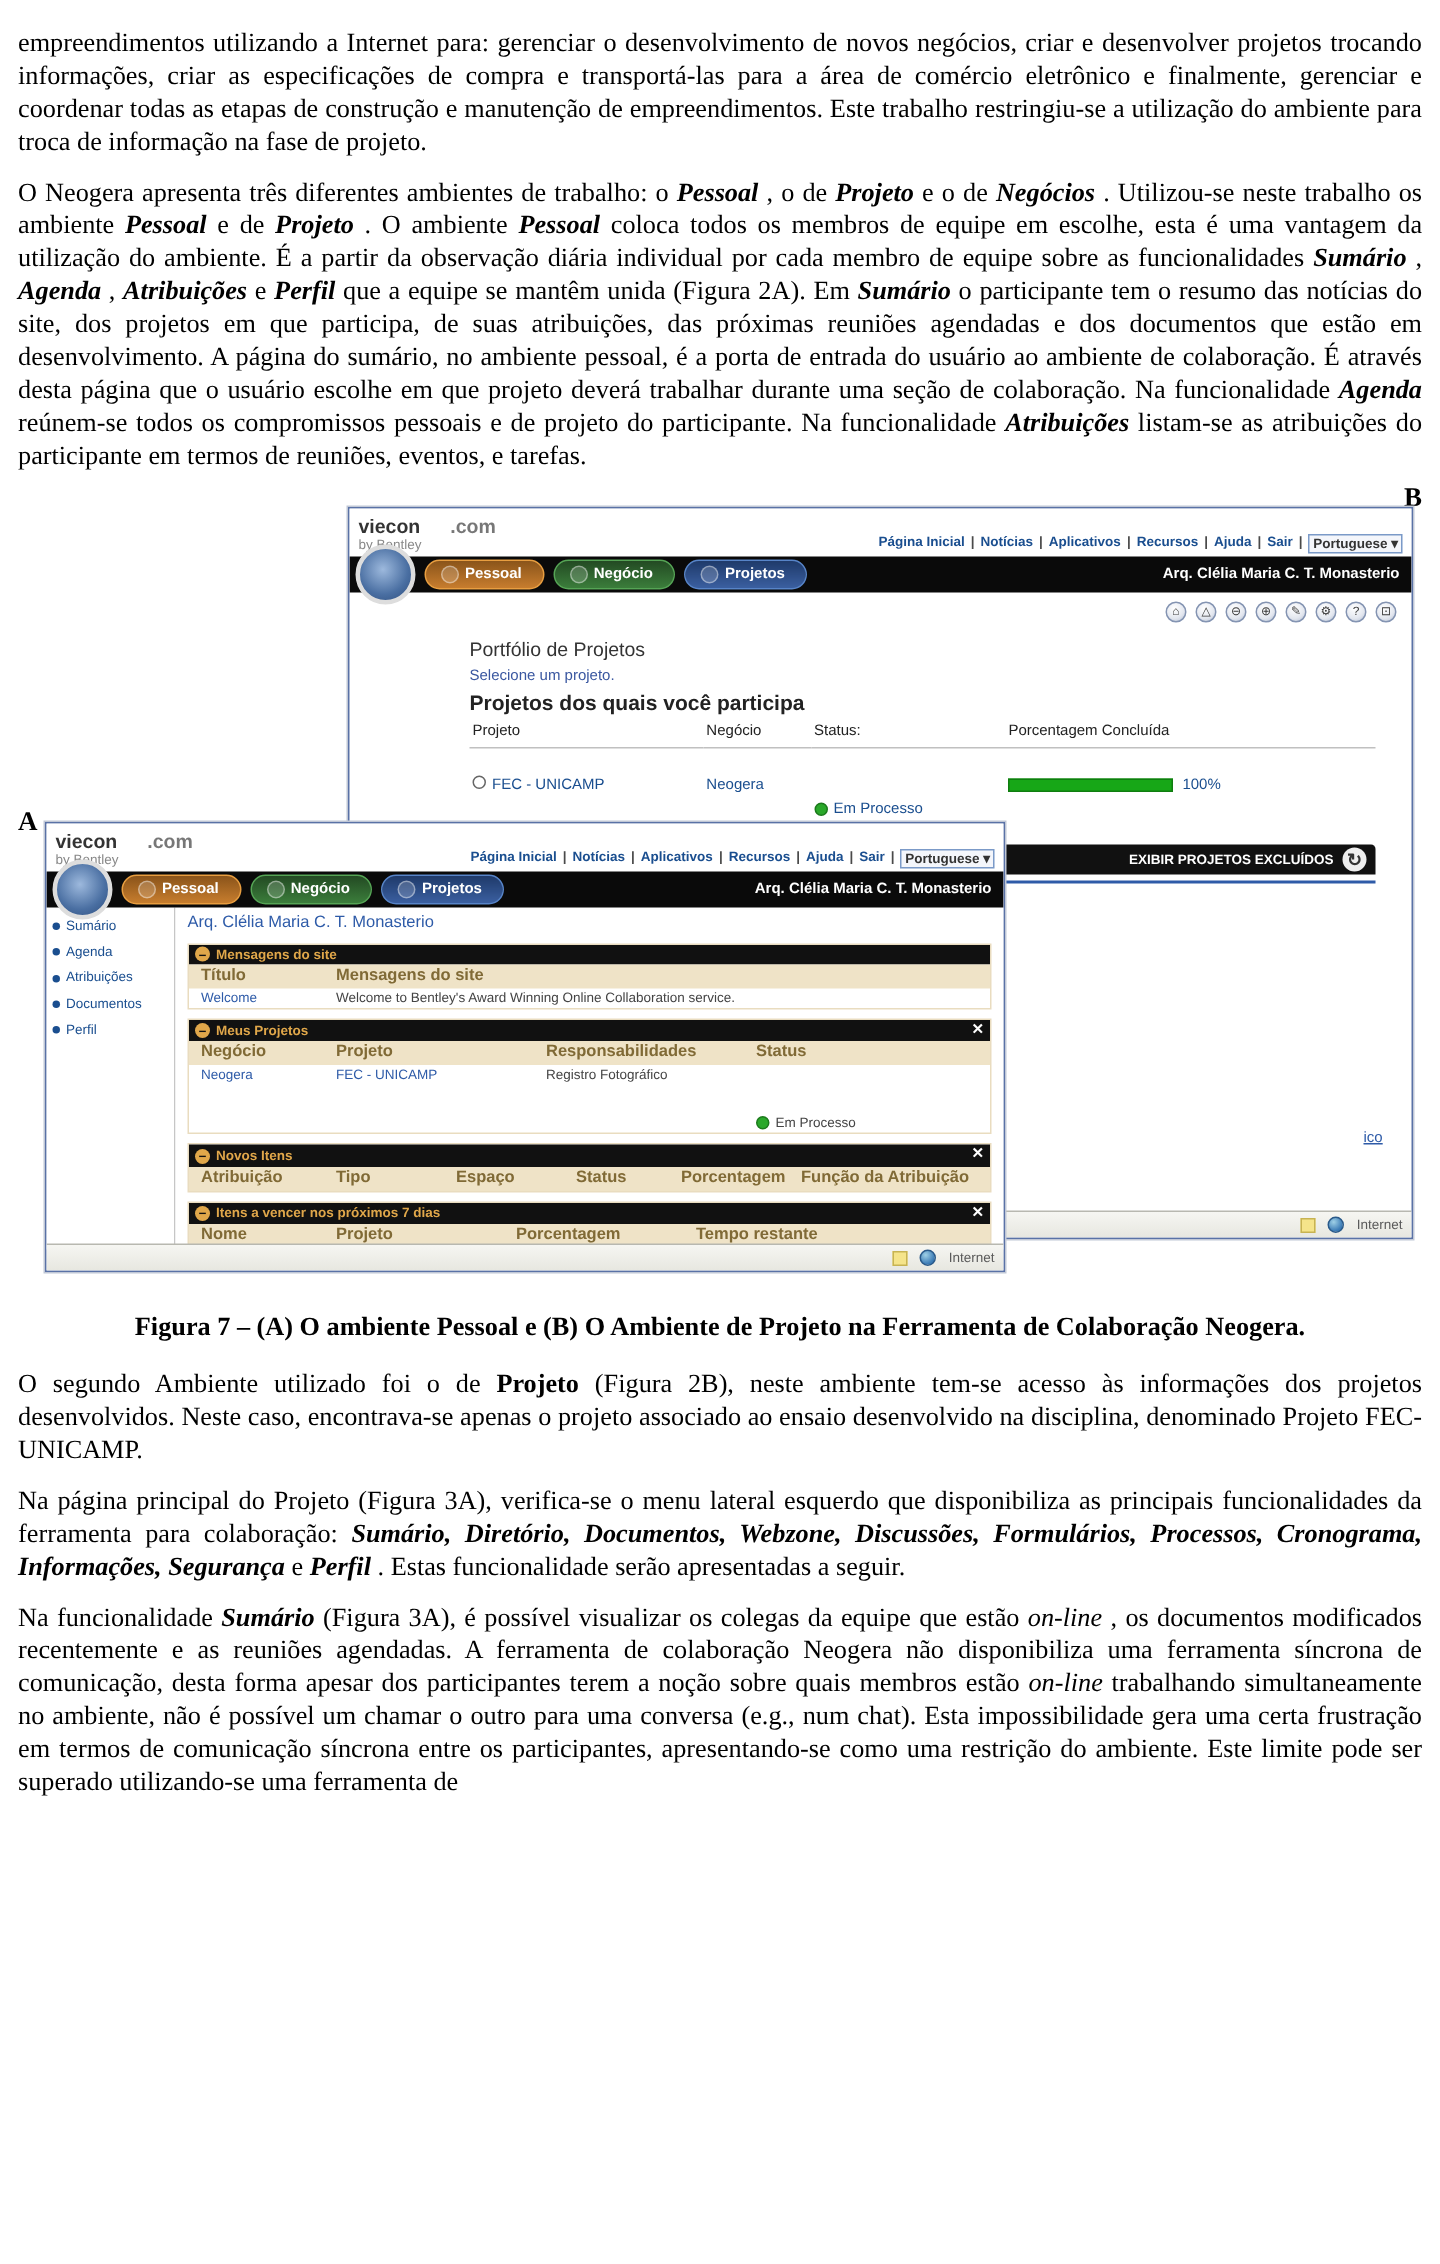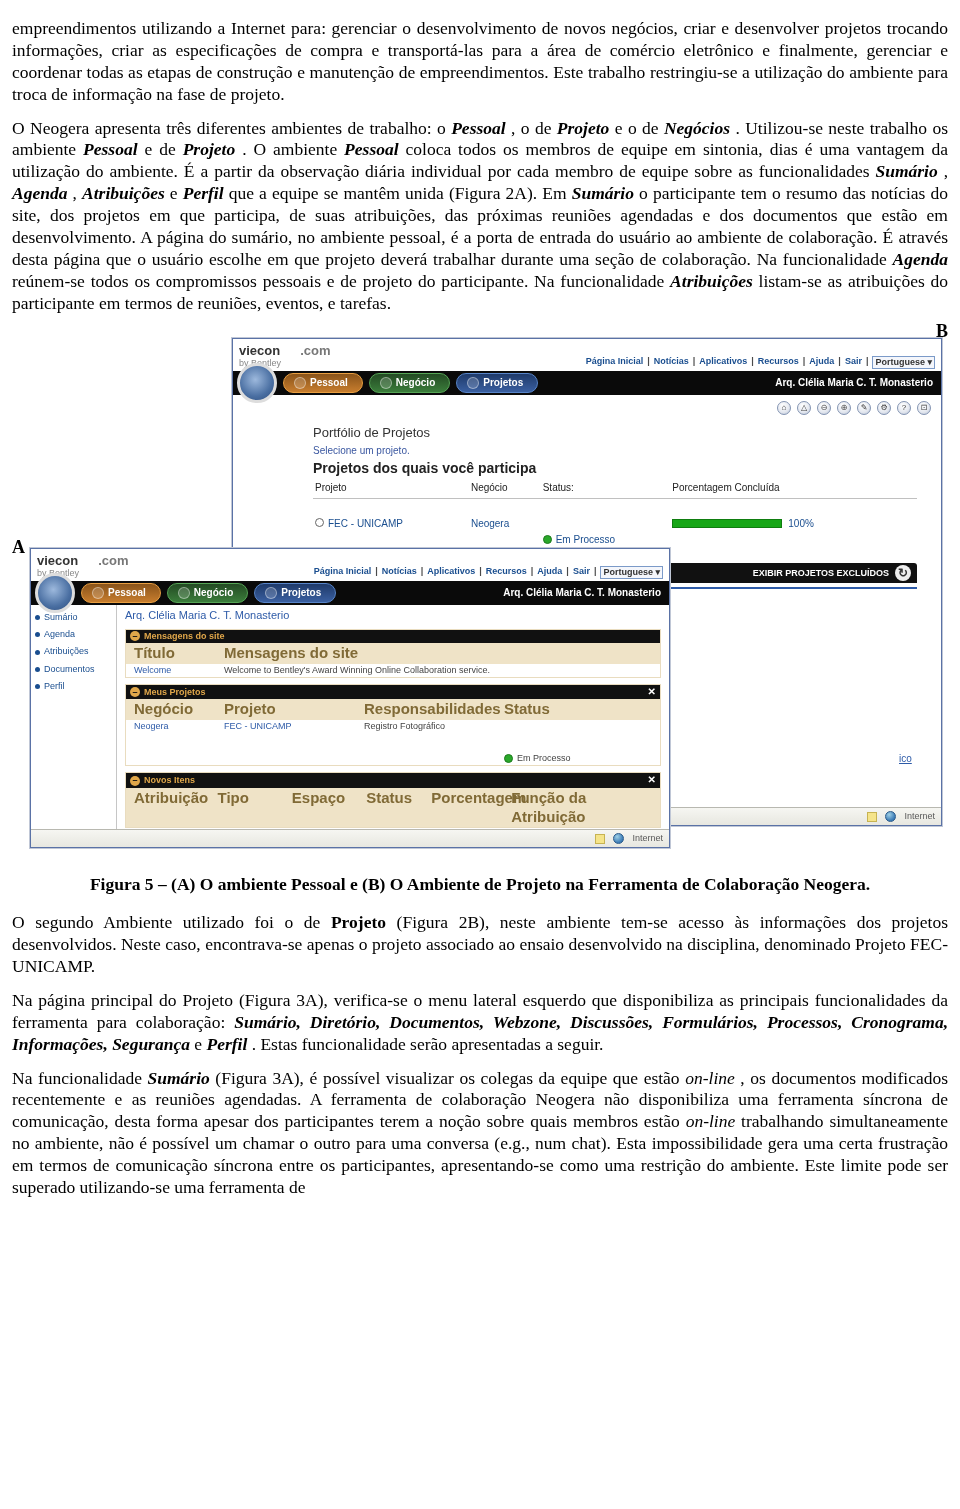--- a/index.html
+++ b/index.html
@@ -195,21 +195,21 @@
   }
   .sec-hd .xbtn { color:#fff; font-size:10px; }
   .sec-hd .coll {
     width:10px; height:10px; border-radius:50%;
     background:#e0a74a; color:#111;
     display:flex; align-items:center; justify-content:center;
     font-size:9px; margin-right:4px;
   }
   .sec-sub {
     display:flex; background:#efe3c7; color:#806a36;
-    font-size:15px; font-weight:bold; padding:1px 4px;
+    font-size:11px; font-weight:bold; padding:1px 4px;
   }
   .sec-sub > div { padding:0 4px; }
   .sec-row {
     display:flex; font-size:9px; color:#2e5ba8;
     padding:1px 4px;
   }
   .sec-row > div { padding:0 4px; }
 
   
   .iebar {
@@ -217,21 +217,21 @@
     gap:8px;
     background:linear-gradient(#f6f6f2,#e7e7e0);
     border-top:1px solid #b8b8b0;
     font-size:9px; color:#5a5a5a;
     padding:2px 6px; height:18px;
   }
   .iebar .pad { width:10px;height:10px; background:#f5e48a; border:1px solid #c7b352; }
   .iebar .globe { width:11px;height:11px; border-radius:50%; background:radial-gradient(circle at 35% 30%, #9fd0e6 0%, #3a7ab5 70%); border:1px solid #2a5a8a; }
 
   .ico-co {
-    position:absolute; right:22px; bottom:60px;
+    position:absolute; right:12px; bottom:60px;
     width:20px; color:#2e5ba8; font-size:10px; text-decoration:underline;
   }
 
   .caption {
     text-align:center;
     font-weight:bold;
     margin:4px 0 16px 0;
   }
 
 </style>
@@ -246,21 +246,21 @@
   <span>, o de </span>
   <span class="bold-i">Projeto</span>
   <span> e o de </span>
   <span class="bold-i">Negócios</span>
   <span>. Utilizou-se neste trabalho os ambiente </span>
   <span class="bold-i">Pessoal</span>
   <span> e de </span>
   <span class="bold-i">Projeto</span>
   <span>. O ambiente </span>
   <span class="bold-i">Pessoal</span>
-  <span> coloca todos os membros de equipe em sintonia, dias é uma vantagem da utilização do ambiente. É a partir da observação diária individual por cada membro de equipe sobre as funcionalidades </span>
+  <span> coloca todos os membros de equipe em escolhe, esta é uma vantagem da utilização do ambiente. É a partir da observação diária individual por cada membro de equipe sobre as funcionalidades </span>
   <span class="bold-i">Sumário</span>
   <span>, </span>
   <span class="bold-i">Agenda</span>
   <span>, </span>
   <span class="bold-i">Atribuições</span>
   <span> e </span>
   <span class="bold-i">Perfil</span>
   <span> que a equipe se mantêm unida (Figura 2A). Em </span>
   <span class="bold-i">Sumário</span>
   <span> o participante tem o resumo das notícias do site, dos projetos em que participa, de suas atribuições, das próximas reuniões agendadas e dos documentos que estão em desenvolvimento. A página do sumário, no ambiente pessoal, é a porta de entrada do usuário ao ambiente de colaboração. É através desta página que o usuário escolhe em que projeto deverá trabalhar durante uma seção de colaboração. Na funcionalidade </span>
@@ -524,21 +524,21 @@
     </div>
     <div class="iebar" style="position:absolute;left:0;right:0;bottom:0;">
       <span class="pad"></span>
       <span class="globe"></span>
       <span>Internet</span>
     </div>
   </div>
 
 </div>
 
-<p class="caption">Figura 5 – (A) O ambiente Pessoal e (B) O Ambiente de Projeto na Ferramenta de Colaboração Neogera.</p>
+<p class="caption">Figura 7 – (A) O ambiente Pessoal e (B) O Ambiente de Projeto na Ferramenta de Colaboração Neogera.</p>
 
 <p class="para">
   <span>O segundo Ambiente utilizado foi o de </span>
   <span class="bold">Projeto</span>
   <span> (Figura 2B), neste ambiente tem-se acesso às informações dos projetos desenvolvidos. Neste caso, encontrava-se apenas o projeto associado ao ensaio desenvolvido na disciplina, denominado Projeto FEC-UNICAMP.</span>
 </p>
 
 <p class="para">
   <span>Na página principal do Projeto (Figura 3A), verifica-se o menu lateral esquerdo que disponibiliza as principais funcionalidades da ferramenta para colaboração: </span>
   <span class="bold-i">Sumário, Diretório, Documentos, Webzone, Discussões, Formulários, Processos, Cronograma, Informações, Segurança</span>

